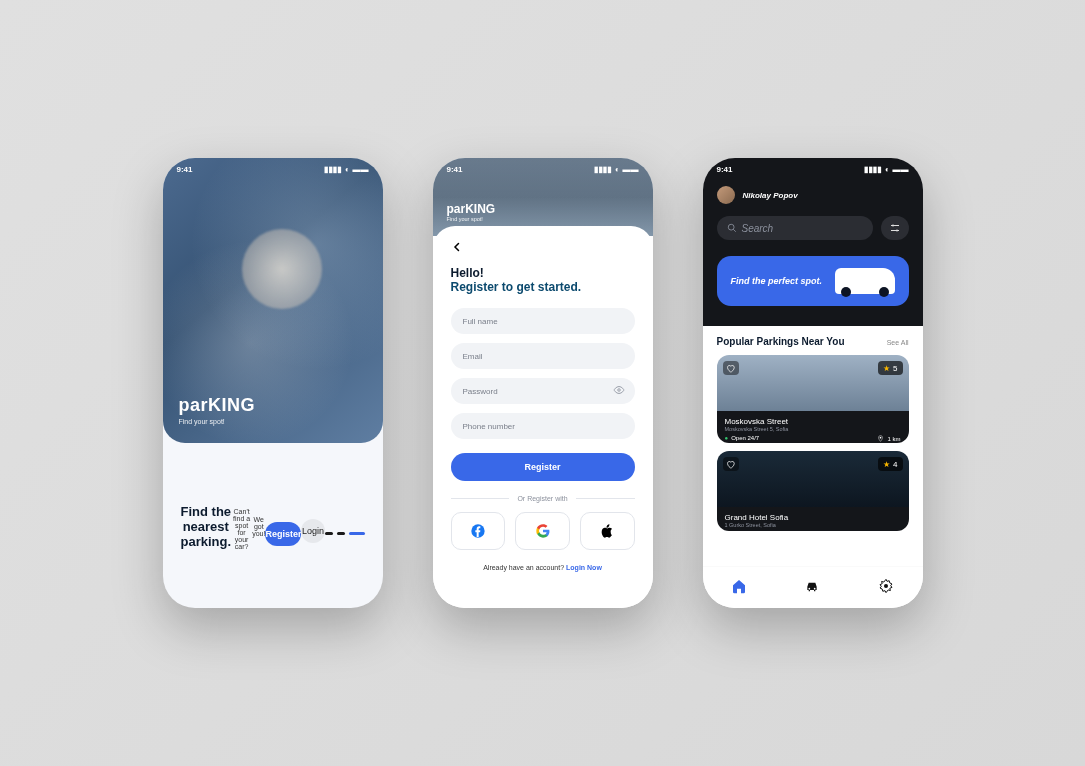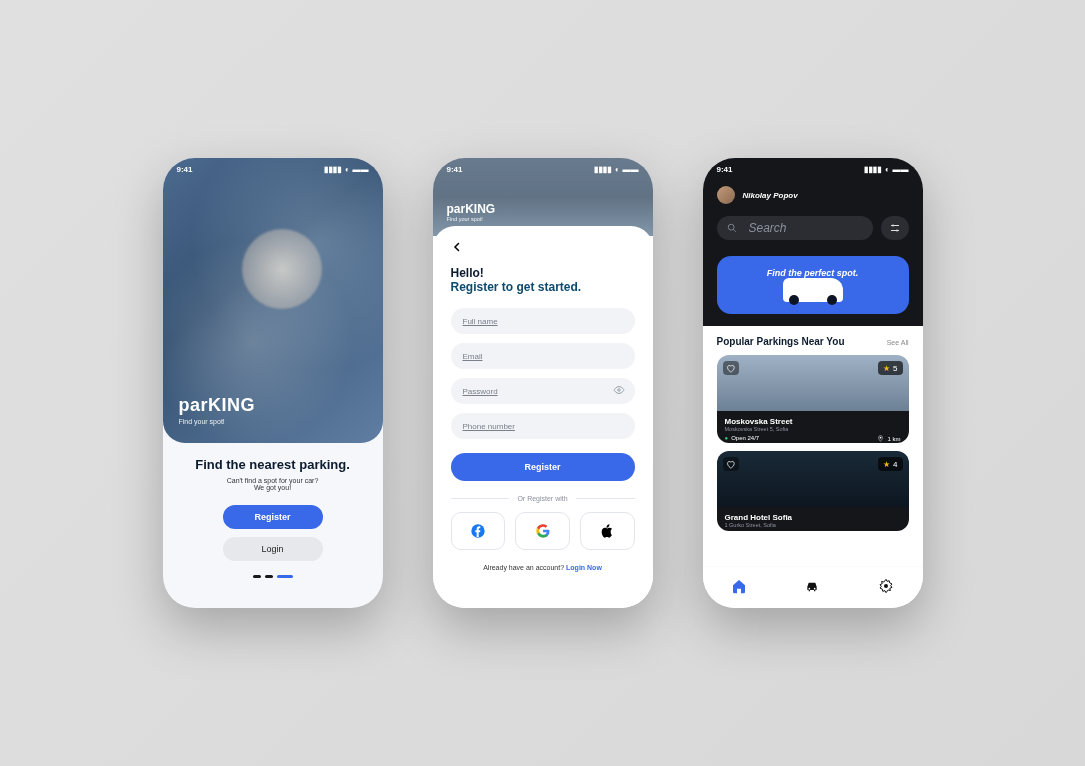--- a/index.html
+++ b/index.html
@@ -54,21 +54,21 @@
     width: 80px; height: 80px;
     background: radial-gradient(circle, rgba(245,235,220,0.7), rgba(200,180,160,0.3));
     border-radius: 50%;
     filter: blur(1px);
   }
   .s1-brand {
     position: absolute; left: 16px; bottom: 18px; color: #fff;
   }
   .s1-brand .brand-name { font-size: 18px; font-weight: 700; letter-spacing: 0.5px; }
   .s1-brand .brand-tag { font-size: 7px; opacity: 0.9; margin-top: 2px; }
-  .s1-bottom { flex: 1; padding: 14px 18px 12px; text-align: center; display: flex; flex-direction: column; align-items: center; }
+  .s1-bottom { flex: 1; padding: 14px 18px 12px; text-align: center; display: flex; flex-direction: row; align-items: center; }
   .s1-title { font-size: 13px; font-weight: 800; color: #0c1b2e; }
   .s1-sub1 { font-size: 7px; color: #333; margin-top: 5px; }
   .s1-sub2 { font-size: 7px; color: #333; }
   .btn-primary {
     background: #3968e8; color: #fff; border: none; border-radius: 18px;
     padding: 7px 0; font-size: 9px; font-weight: 600; width: 100px; margin-top: 14px;
   }
   .btn-secondary {
     background: #e6e8ec; color: #222; border: none; border-radius: 18px;
     padding: 7px 0; font-size: 9px; font-weight: 400; width: 100px; margin-top: 8px;
@@ -97,21 +97,21 @@
     margin-top: -10px; position: relative; z-index: 3;
     padding: 14px 18px 10px;
     display: flex; flex-direction: column;
   }
   .back-arrow { font-size: 14px; font-weight: 700; color: #000; }
   .s2-h1 { font-size: 12px; font-weight: 800; margin-top: 10px; color: #0c1b2e; }
   .s2-h2 { font-size: 12px; font-weight: 800; color: #0c4a6e; }
   .field {
     background: #f1f3f6; border-radius: 16px; height: 26px;
     display: flex; align-items: center; padding: 0 12px;
-    font-size: 8px; color: #7a7f8a; margin-top: 9px; position: relative; text-decoration: underline;
+    font-size: 8px; color: #7a7f8a; margin-top: 9px; position: relative;
   }
   .field.first { margin-top: 14px; }
   .eye-icon { position: absolute; right: 10px; color: #9ba0ab; font-size: 10px; }
   .btn-register {
     background: #3968e8; color: #fff; border: none; border-radius: 18px;
     height: 28px; font-size: 9px; font-weight: 600; margin-top: 14px;
   }
   .or-divider {
     display: flex; align-items: center; gap: 8px; margin-top: 14px;
     font-size: 7px; color: #8c919d;
@@ -132,32 +132,32 @@
     background: #14161a; height: 168px; position: relative;
     padding: 28px 14px 0;
     font-style: italic;
   }
   .user-row { display: flex; align-items: center; gap: 8px; }
   .avatar { width: 18px; height: 18px; border-radius: 50%; background: linear-gradient(135deg,#c49a7a,#8a6a50); }
   .user-name { font-size: 8px; font-weight: 700; color: #fff; }
   .search-row { display: flex; gap: 8px; margin-top: 12px; }
   .search-pill {
     flex: 1; height: 24px; background: #2b2d33; border-radius: 14px;
-    display: flex; align-items: center; padding: 0 10px; gap: 12px;
-    font-size: 12px; color: #8c919d;
+    display: flex; align-items: center; padding: 0 10px; gap: 5px;
+    font-size: 10px; color: #8c919d;
   }
   .filter-pill {
     width: 28px; height: 24px; background: #2b2d33; border-radius: 12px;
     display: flex; align-items: center; justify-content: center; color: #eee;
   }
   .promo-card {
     position: absolute; left: 14px; right: 14px; top: 98px;
-    height: 58px; background: #3968e8; border-radius: 14px;
+    height: 50px; background: #3968e8; border-radius: 14px;
     display: flex; align-items: center; justify-content: space-between;
-    padding: 12px 14px; color: #fff; flex-direction: column;
+    padding: 4px 14px; color: #fff;
   }
   .promo-text { font-size: 9px; font-weight: 600; }
   .car-illus {
     width: 60px; height: 26px; background: #fff; border-radius: 6px 12px 4px 4px;
     position: relative;
   }
   .car-illus::before, .car-illus::after {
     content: ""; position: absolute; bottom: -3px; width: 10px; height: 10px;
     background: #0d1424; border-radius: 50%;
   }
@@ -186,21 +186,21 @@
   .rating-badge {
     position: absolute; top: 6px; right: 6px; height: 14px;
     background: rgba(0,0,0,0.65); border-radius: 4px;
     display:flex; align-items:center; padding: 0 5px; gap: 3px;
     color: #fff; font-size: 8px;
   }
   .star { color: #f7b500; }
   .pcard-info {
     background: #14161a; padding: 6px 8px 8px; color: #fff;
   }
-  .pcard-name { font-size: 8px; font-weight: 700; }
+  .pcard-name { font-size: 8px; font-weight: 400; }
   .pcard-addr { font-size: 5.5px; color: #8c919d; }
   .pcard-meta { display: flex; justify-content: space-between; margin-top: 3px; font-size: 6px; }
   .open-dot { color: #35c46f; margin-right: 3px; }
   .dist { display: flex; align-items:center; gap: 3px; }
   .navbar {
     position: absolute; bottom: 0; left: 0; right: 0; height: 42px;
     background: #fff;
     display: flex; justify-content: space-around; align-items: center;
     border-top: 1px solid rgba(0,0,0,0.02);
   }

